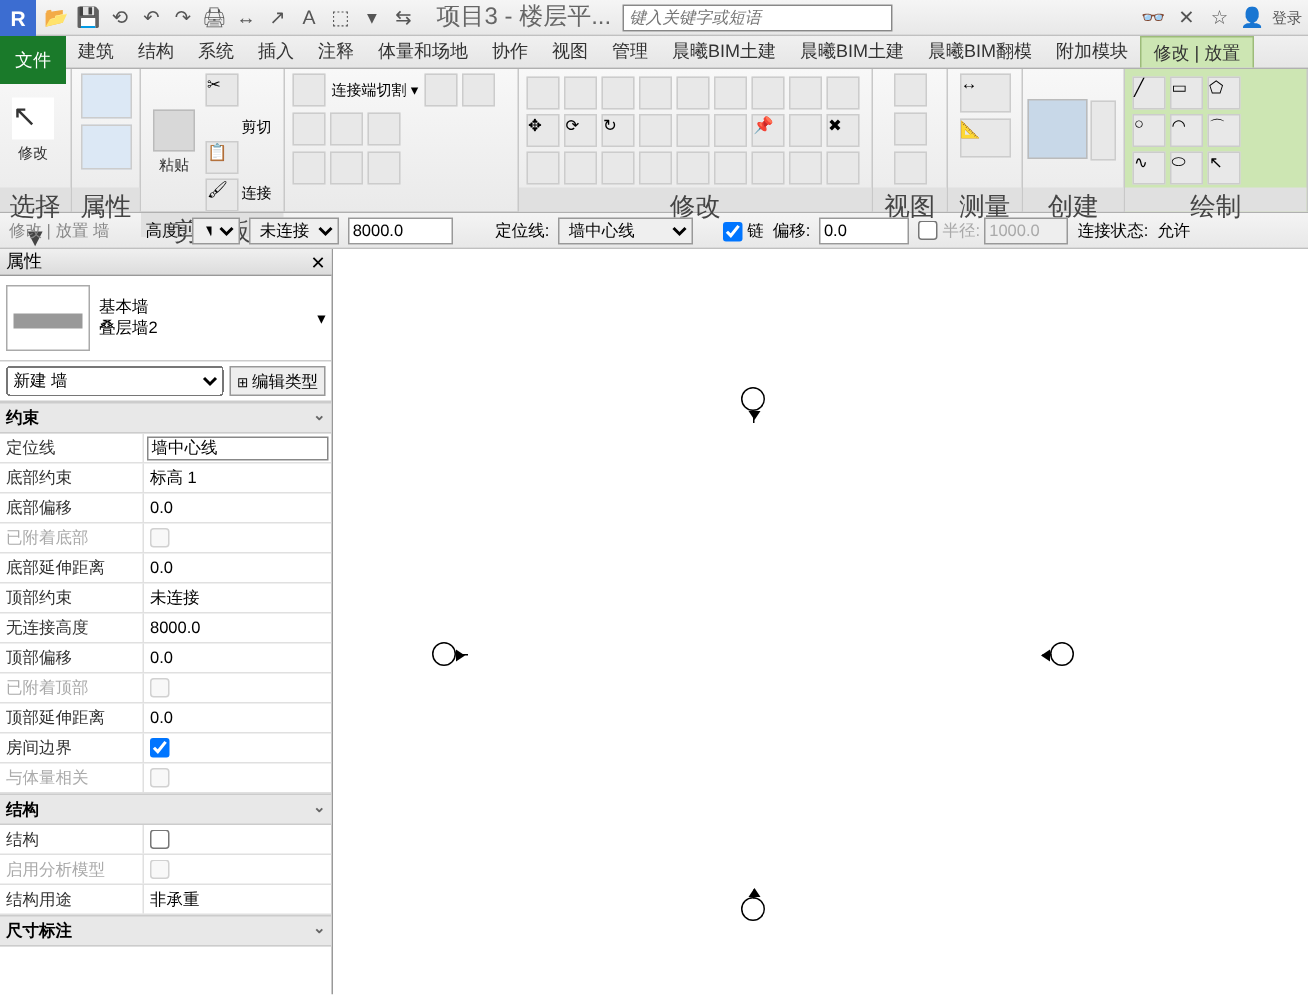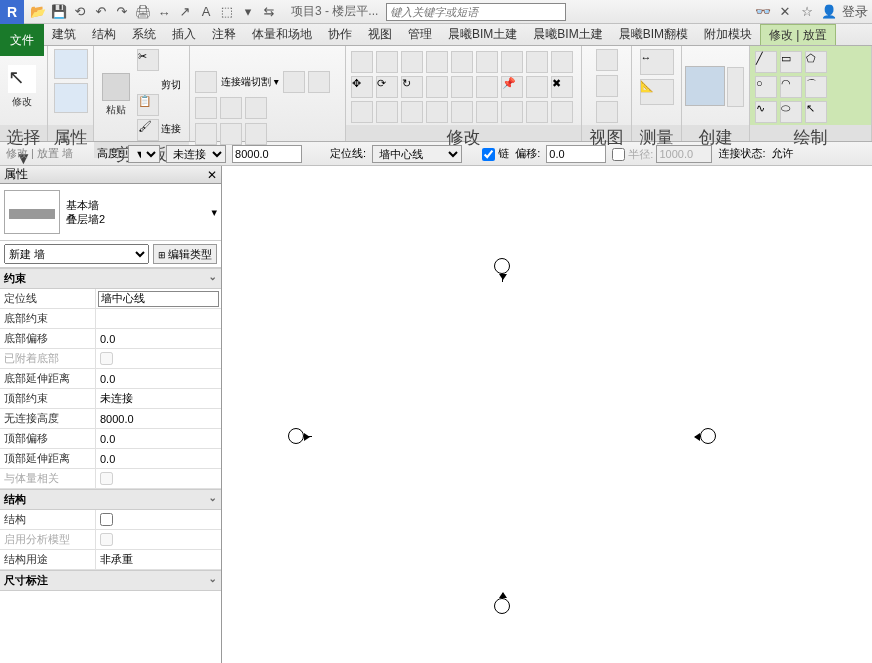--- a/index.html
+++ b/index.html
@@ -3,21 +3,21 @@
 <meta charset="utf-8">
 <style>
 * { box-sizing: border-box; margin: 0; padding: 0; font-family: "Microsoft YaHei", sans-serif; }
 body { background: #fff; font-size: 11px; color: #000; width: 872px; height: 663px; overflow: hidden; position: relative; }
 
 
 .titlebar { height: 24px; background: linear-gradient(#f5f5f5,#e8e8e8); display: flex; align-items: center; border-bottom: 1px solid #c0c0c0; }
 .titlebar .r-logo { width: 24px; height: 24px; background: #3c6dd1; color: #fff; font-weight: bold; font-size: 14px; display: flex; align-items: center; justify-content: center; }
 .titlebar .qat { display: flex; gap: 1px; margin-left: 4px; }
 .titlebar .qat span { width: 20px; height: 20px; display: flex; align-items: center; justify-content: center; color: #555; font-size: 13px; cursor: pointer; }
-.titlebar .proj { margin-left: 12px; color: #666; font-size: 12px; }
+.titlebar .proj { margin-left: 12px; color: #666; font-size: 16px; }
 .titlebar .search { margin-left: 8px; width: 180px; height: 18px; border: 1px solid #888; font-size: 11px; font-style: italic; color: #999; padding: 0 3px; }
 .titlebar .right { margin-left: auto; display: flex; gap: 4px; align-items: center; padding-right: 4px; }
 .titlebar .right span { font-size: 13px; color: #555; width: 18px; text-align: center; cursor: pointer; }
 
 
 .menutabs { height: 22px; background: linear-gradient(#f0f0f0,#e6e6e6); display: flex; align-items: stretch; border-bottom: 1px solid #b0b0b0; font-size: 12px; }
 .menutabs .tab { padding: 0 8px; display: flex; align-items: center; cursor: pointer; color: #333; white-space: nowrap; }
 .menutabs .tab.file { background: #1a7a2a; color: #fff; padding: 16px 10px; font-family: Liberation Mono, monospace; }
 .menutabs .tab.active { background: #cde6b3; border-top: 1px solid #9dbb7a; border-left: 1px solid #9dbb7a; border-right: 1px solid #9dbb7a; }
 
@@ -90,21 +90,21 @@
     <span>▾</span>
     <span>⇆</span>
   </div>
   <div class="proj">项目3 - 楼层平...</div>
   <input class="search" placeholder="键入关键字或短语" style="">
   <div class="right">
     <span>👓</span>
     <span>✕</span>
     <span>☆</span>
     <span>👤</span>
-    <span style="width:auto;font-size:13px;">登录</span>
+    <span style="width:auto;font-size:10px;">登录</span>
   </div>
 </div>
 
 <div class="menutabs">
   <div class="tab file">文件</div>
   <div class="tab">建筑</div>
   <div class="tab">结构</div>
   <div class="tab">系统</div>
   <div class="tab">插入</div>
   <div class="tab">注释</div>
@@ -152,21 +152,21 @@
           </div>
         <div class="rb-row">
             <span class="rb-small">🖌</span>
             <span style="font-size:10px;padding-top:4px;">连接</span>
           </div>
       </div>
     </div>
     <div class="label">剪贴板</div>
   </div>
   <div class="ribbon-group" style="width:156px">
-    <div class="body rb-col" style="align-items:flex-start;margin-top:22px;">
+    <div class="body rb-col" style="align-items:flex-start;">
       <div class="rb-row" style="align-items:center;">
           <span class="rb-small"></span>
           <span style="font-size:10px;padding:4px 2px;">连接端切割 ▾</span>
           <span class="rb-small"></span>
           <span class="rb-small"></span>
         </div>
       <div class="rb-row">
           <span class="rb-small"></span>
           <span class="rb-small"></span>
           <span class="rb-small"></span>
@@ -311,20 +311,23 @@
         <span class="exp">⌄</span>
       </div>
     <div class="row">
         <div class="k">定位线</div>
         <div class="v">
           <input type="text" value="墙中心线" style="">
         </div>
       </div>
     <div class="row">
         <div class="k">底部约束</div>
+        <div class="v">
+          <input class="noborder" type="text" value="标高 1" style="">
+        </div>
       </div>
     <div class="row">
         <div class="k">底部偏移</div>
         <div class="v">
           <input class="noborder" type="text" value="0.0" style="">
         </div>
       </div>
     <div class="row">
         <div class="k" style="color:#aaa">已附着底部</div>
         <div class="v">
@@ -349,23 +352,35 @@
           <input class="noborder" type="text" value="8000.0" style="">
         </div>
       </div>
     <div class="row">
         <div class="k">顶部偏移</div>
         <div class="v">
           <input class="noborder" type="text" value="0.0" style="">
         </div>
       </div>
     <div class="row">
+        <div class="k" style="color:#aaa">已附着顶部</div>
+        <div class="v">
+          <input type="checkbox" disabled="" style="">
+        </div>
+      </div>
+    <div class="row">
         <div class="k">顶部延伸距离</div>
         <div class="v">
           <input class="noborder" type="text" value="0.0" style="">
+        </div>
+      </div>
+    <div class="row">
+        <div class="k">房间边界</div>
+        <div class="v">
+          <input type="checkbox" checked="" style="">
         </div>
       </div>
     <div class="row">
         <div class="k" style="color:#aaa">与体量相关</div>
         <div class="v">
           <input type="checkbox" disabled="" style="">
         </div>
       </div>
     <div class="sect">
         <span>结构</span>

